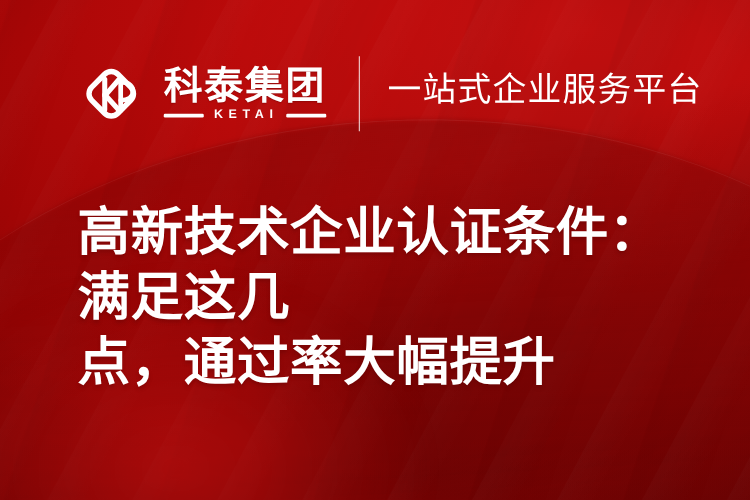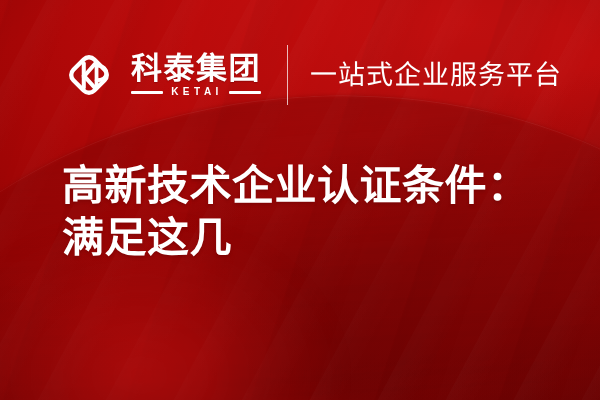--- a/index.html
+++ b/index.html
@@ -172,21 +172,21 @@
     justify-content: center;
     gap: 5px;
   }
   .tagline-main {
     font-size: 27px;
     line-height: 1.05;
     color: #ffffff;
     letter-spacing: 1px;
     white-space: nowrap;
     font-weight: 400;
-    font-family: Liberation Sans, sans-serif;
+    font-family: Liberation Mono, monospace;
   }
   .tagline-sub {
     font-size: 18px;
     line-height: 1.05;
     color: #ffffff;
     letter-spacing: 1px;
     white-space: nowrap;
     font-weight: 400;
     font-family: "Liberation Serif", "DejaVu Serif", serif;
   }
@@ -252,16 +252,17 @@
       <div class="divider"></div>
 
       <div class="tagline">
         <div class="tagline-main">一站式企业服务平台</div>
       </div>
 
     </div>
 
     <div class="headline">
       <div>高新技术企业认证条件：满足这几</div>
+      <div>点，通过率大幅提升</div>
     </div>
 
   </div>
 </div>
 
 </body></html>

